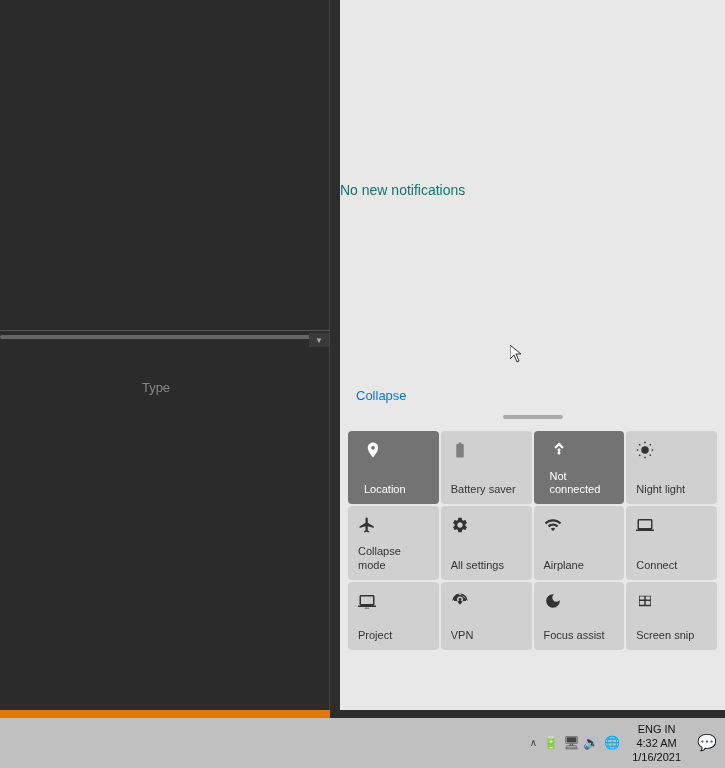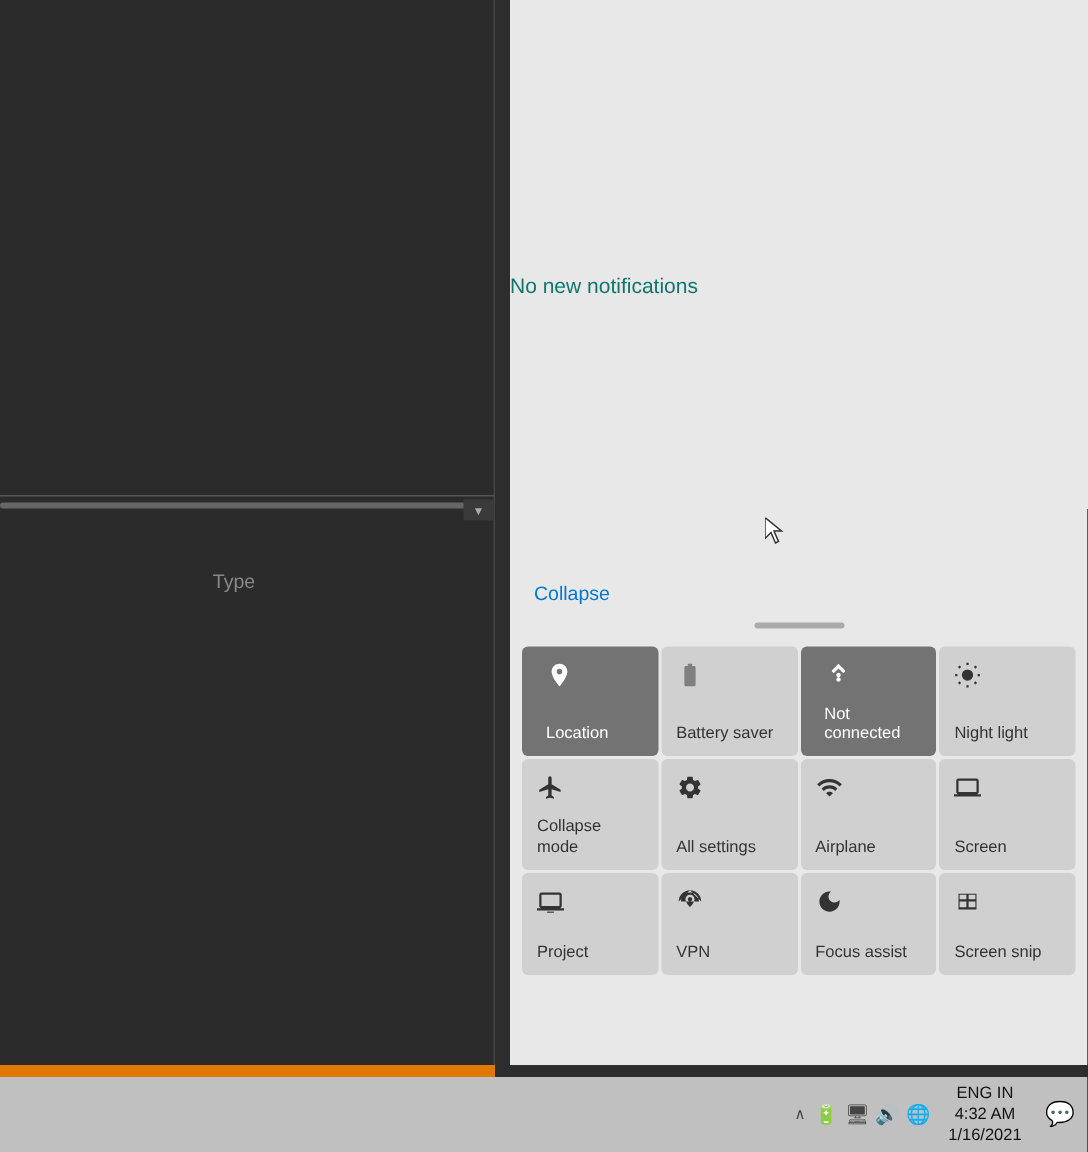--- a/index.html
+++ b/index.html
@@ -296,21 +296,21 @@
       <div class="quick-tile ">
         <div class="tile-icon"><svg width="18" height="18" viewBox="0 0 24 24" fill="currentColor">
             <path d="M1 9l2 2c4.97-4.97 13.03-4.97 18 0l2-2C16.93 2.93 7.08 2.93 1 9zm8 8l3 3 3-3c-1.65-1.66-4.34-1.66-6 0zm-4-4l2 2c2.76-2.76 7.24-2.76 10 0l2-2C15.14 9.14 8.87 9.14 5 13z"></path>
           </svg></div>
         <div class="tile-label">Airplane</div>
       </div>
       <div class="quick-tile ">
         <div class="tile-icon"><svg width="18" height="18" viewBox="0 0 24 24" fill="currentColor">
             <path d="M20 18c1.1 0 1.99-.9 1.99-2L22 6c0-1.1-.9-2-2-2H4c-1.1 0-2 .9-2 2v10c0 1.1.9 2 2 2H0v2h24v-2h-4zM4 6h16v10H4V6z"></path>
           </svg></div>
-        <div class="tile-label">Screen</div>
+        <div class="tile-label">Connect</div>
       </div>
       <div class="quick-tile ">
         <div class="tile-icon"><svg width="18" height="18" viewBox="0 0 24 24" fill="currentColor">
             <path d="M20 18c1.1 0 2-.9 2-2V6c0-1.1-.9-2-2-2H4c-1.1 0-2 .9-2 2v10c0 1.1.9 2 2 2H0v2h24v-2h-4zM4 6h16v10H4V6z"></path>
             <rect x="9" y="21" width="6" height="1"></rect>
           </svg></div>
         <div class="tile-label">Project</div>
       </div>
       <div class="quick-tile ">
         <div class="tile-icon"><svg width="18" height="18" viewBox="0 0 24 24" fill="currentColor">

